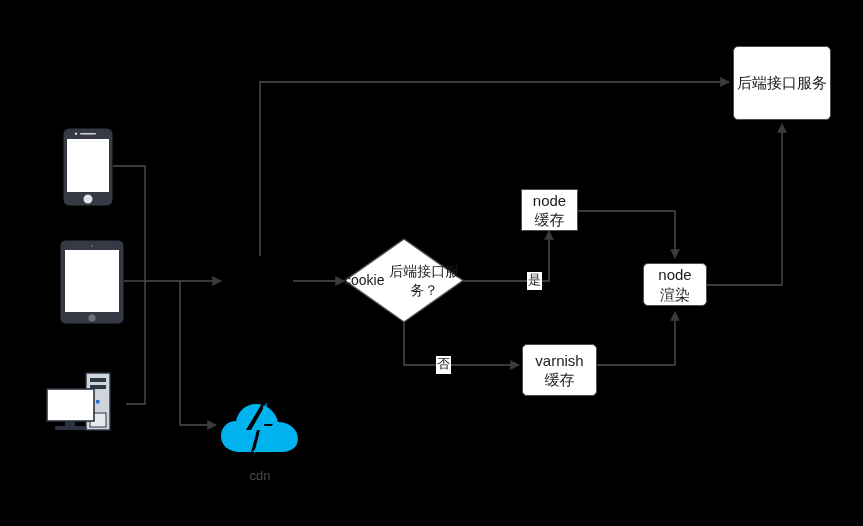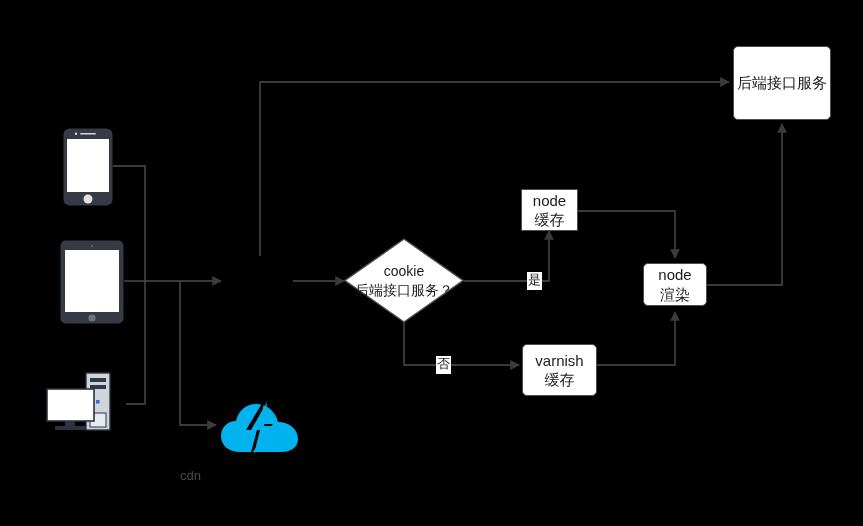--- a/index.html
+++ b/index.html
@@ -48,21 +48,21 @@
   .diamond-shape {
     position: absolute;
     left: 0; top: 0;
     width: 100%; height: 100%;
   }
   .diamond-text {
     position: absolute;
     left: 0; top: 0;
     width: 100%; height: 100%;
     display: flex;
-    flex-direction: column;
+    flex-direction: row;
     align-items: center;
     justify-content: center;
     color: #1a1a1a;
     font-size: 14px;
     line-height: 1.3;
     text-align: center;
   }
 
   .edge-label {
     position: absolute;
@@ -73,20 +73,21 @@
     padding: 1px 1px;
     box-sizing: border-box;
     text-align: center;
   }
 
   .cdn-caption {
     position: absolute;
     color: #4a4a4a;
     font-size: 13px;
     line-height: 1.55;
+    text-align: center;
     width: 160px;
   }
 
   .device { position: absolute; }
 </style>
 </head>
 <body>
 
 <div id="stage">
 

